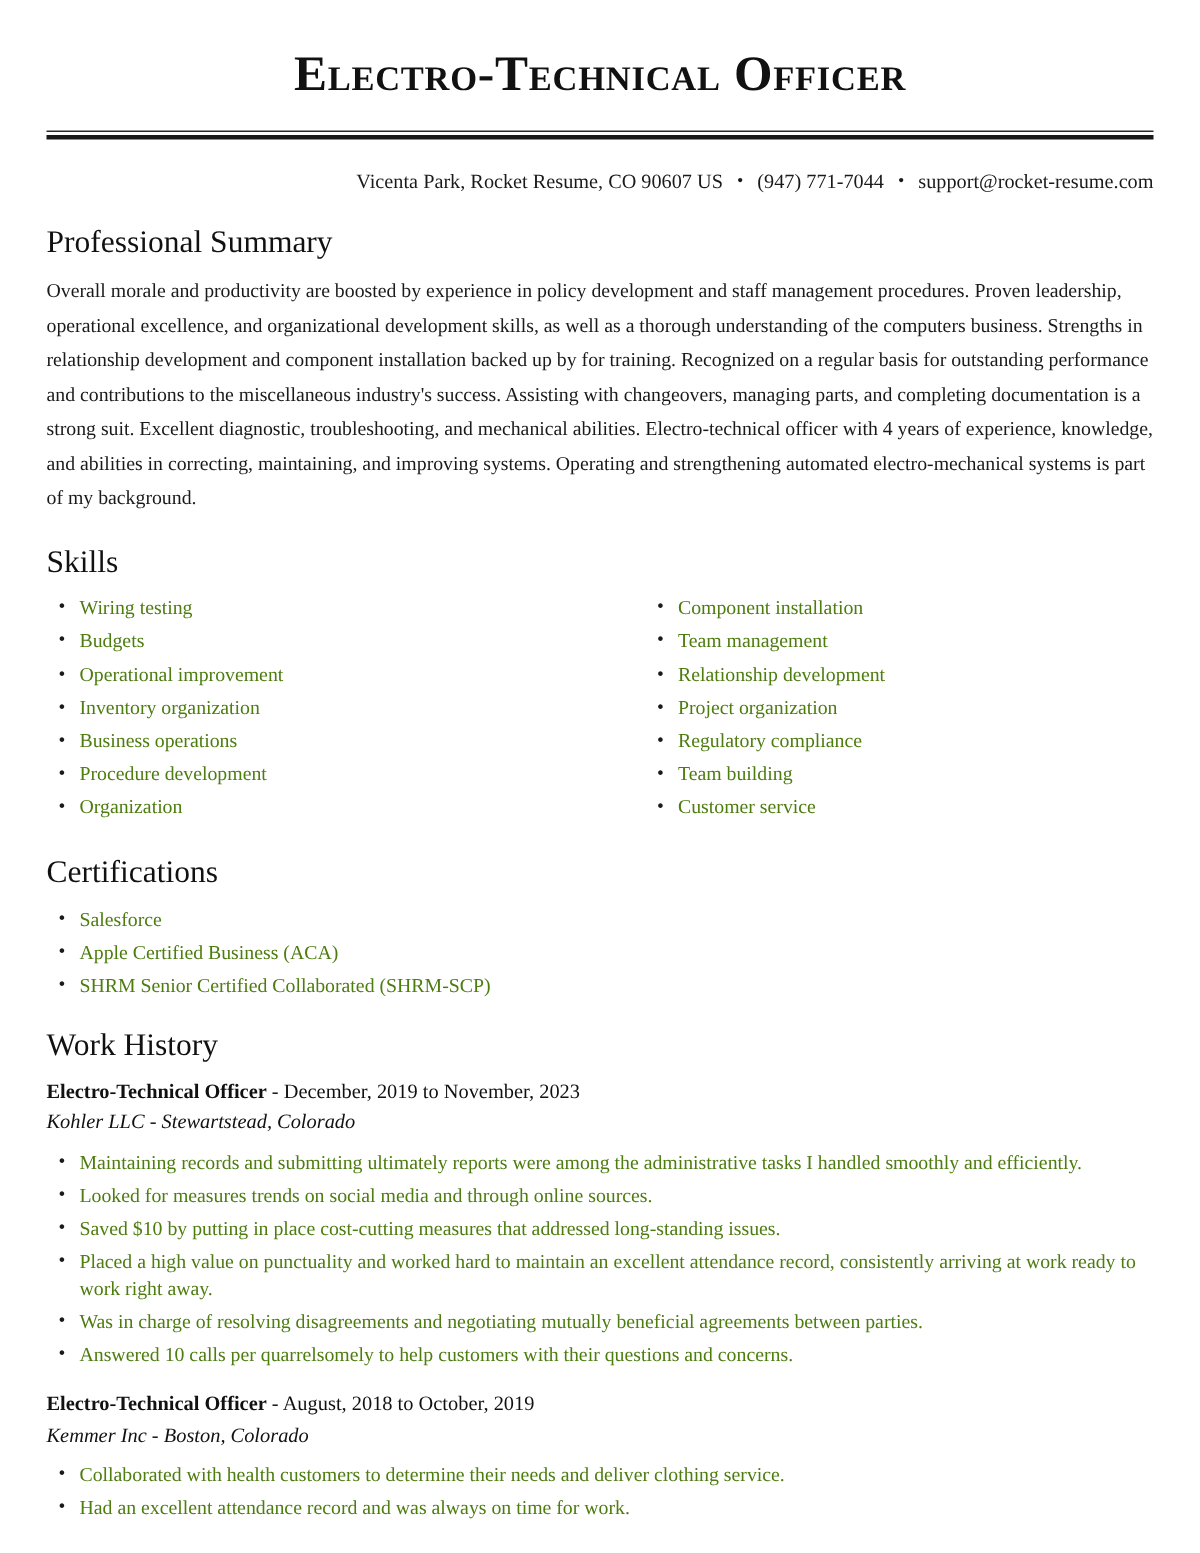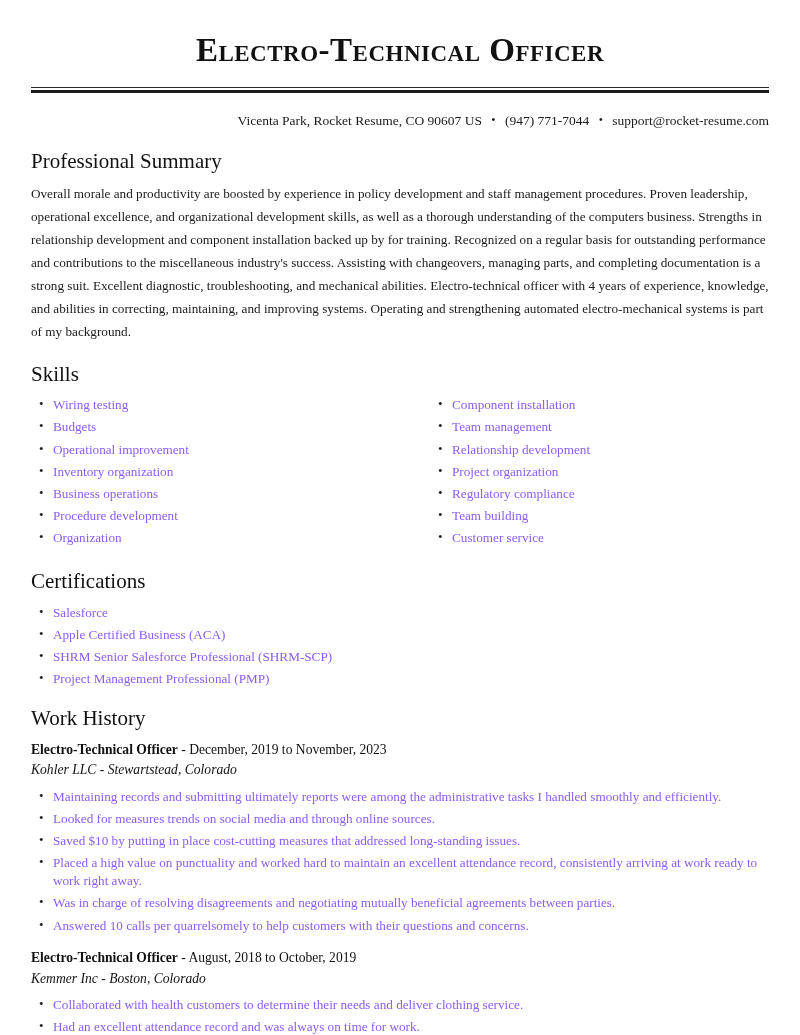--- a/index.html
+++ b/index.html
@@ -91,21 +91,21 @@
     list-style: none;
     margin: 0;
     padding: 0;
   }
   ul.bullets > li {
     font-size: 13.2px;
     line-height: 1.36;
     padding-left: 22px;
     position: relative;
     margin-bottom: 4.2px;
-    color: #8b5cf6;
+    color: #4d7c0f;
   }
   ul.bullets > li::before {
     content: "\2022";
     position: absolute;
     left: 8px;
     top: -1px;
     font-size: 13px;
     line-height: inherit;
     color: #1a1a1a;
   }
@@ -223,22 +223,21 @@
           </ul>
       </div>
     </div>
   </section>
 
   <section class="section certs">
     <h2 class="section-heading">Certifications</h2>
     <ul class="bullets" id="certs-list">
         <li>Salesforce</li>
         <li>Apple Certified Business (ACA)</li>
-        <li>SHRM Senior Salesforce Professional (SHRM-SCP)</li>
-        <li>Project Management Professional (PMP)</li>
+        <li>SHRM Senior Certified Collaborated (SHRM-SCP)</li>
       </ul>
   </section>
 
   <section class="section">
     <h2 class="section-heading">Work History</h2>
     <div id="jobs-container">
         <div class="job">
           <div class="job-line-title"><span class="job-title">Electro-Technical Officer</span><span class="job-dash"> - </span><span class="job-dates">December, 2019 to November, 2023</span></div>
           <div class="job-line-company"><span class="job-company">Kohler LLC</span><span> - </span><span class="job-location">Stewartstead, Colorado</span></div>
           <ul class="bullets job-bullets">

